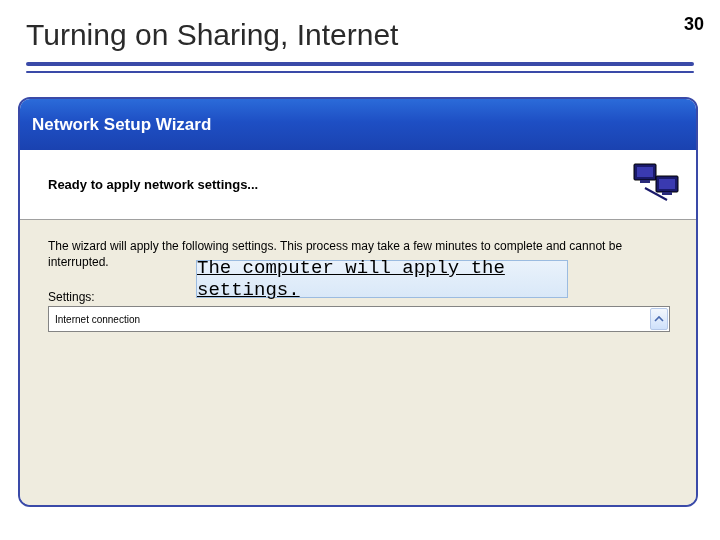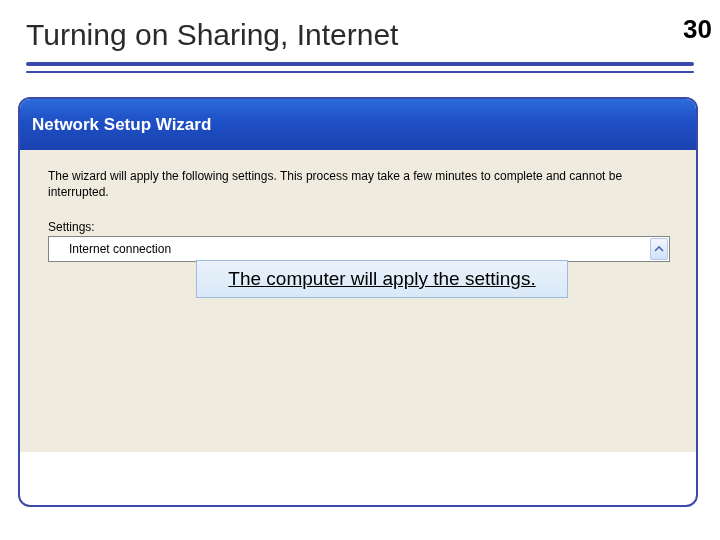--- a/index.html
+++ b/index.html
@@ -15,22 +15,22 @@
     padding: 18px 26px 10px 26px;
   }
   .slide-title {
     font-size: 30px;
     color: #2a2a2a;
     font-weight: 400;
   }
   .page-number {
     position: absolute;
     top: 14px;
-    right: 8px;
-    font-size: 26px;
+    right: 16px;
+    font-size: 18px;
     font-weight: 700;
     color: #000;
   }
   .title-rules {
     margin-top: 10px;
   }
   .rule-thick {
     height: 4px;
     background: #3a4aa8;
     border-radius: 2px;
@@ -105,22 +105,22 @@
   .settings-box {
     background: #fff;
     border: 1px solid #848484;
     height: 26px;
     width: calc(100% - 2px);
     position: relative;
     display: flex;
     align-items: center;
   }
   .setting-item {
-    padding-left: 20px;
-    font-size: 12px;
+    padding-left: 6px;
+    font-size: 10px;
   }
   .scroll-up {
     position: absolute;
     right: 1px;
     top: 1px;
     width: 18px;
     height: 22px;
     background: linear-gradient(to bottom, #f3f7fd, #cfe1fb);
     border: 1px solid #b5c8e8;
     border-radius: 2px;
@@ -136,21 +136,21 @@
     width: 372px;
     height: 38px;
     background: linear-gradient(to bottom, #eaf2fb, #d9e8f8);
     border: 1px solid #9bbbe0;
     display: flex;
     align-items: center;
     justify-content: center;
     font-size: 19px;
     color: #000;
     text-decoration: underline;
-    font-family: Liberation Sans, sans-serif;
+    font-family: Liberation Mono, monospace;
   }
 </style>
 </head>
 <body>
 
 <div class="slide-header">
   <div class="slide-title">Turning on Sharing, Internet</div>
   <div class="title-rules">
     <div class="rule-thick"></div>
     <div class="rule-thin"></div>
@@ -158,20 +158,34 @@
 </div>
 
 <div class="page-number">30</div>
 
 <div class="wizard-frame">
 
   <div class="titlebar">
     <span class="titlebar-text">Network Setup Wizard</span>
   </div>
 
+  <div class="wizard-header">
+    <span class="wizard-heading">Ready to apply network settings...</span>
+    <span class="wizard-icon">
+      <svg viewBox="0 0 52 52" width="52" height="52">
+        <rect x="4" y="6" width="22" height="16" rx="1" fill="#1a1a6a" stroke="#000" stroke-width="1"></rect>
+        <rect x="7" y="9" width="16" height="10" fill="#3a3ab0"></rect>
+        <rect x="10" y="22" width="10" height="3" fill="#2a2a7a"></rect>
+        <rect x="26" y="18" width="22" height="16" rx="1" fill="#1a1a6a" stroke="#000" stroke-width="1"></rect>
+        <rect x="29" y="21" width="16" height="10" fill="#3a3ab0"></rect>
+        <rect x="32" y="34" width="10" height="3" fill="#2a2a7a"></rect>
+        <line x1="15" y1="30" x2="37" y2="42" stroke="#1a1a6a" stroke-width="2"></line>
+      </svg>
+    </span>
+  </div>
 
   <div class="wizard-body">
     <div class="body-text">The wizard will apply the following settings. This process may take a few minutes to complete and cannot be interrupted.</div>
     <div class="settings-label">Settings:</div>
     <div class="settings-box">
       <span class="setting-item">Internet connection</span>
       <span class="scroll-up">
         <svg width="10" height="10" viewBox="0 0 10 10">
           <path d="M1 7 L5 3 L9 7" fill="none" stroke="#4a6aaf" stroke-width="1.6"></path>
         </svg>

